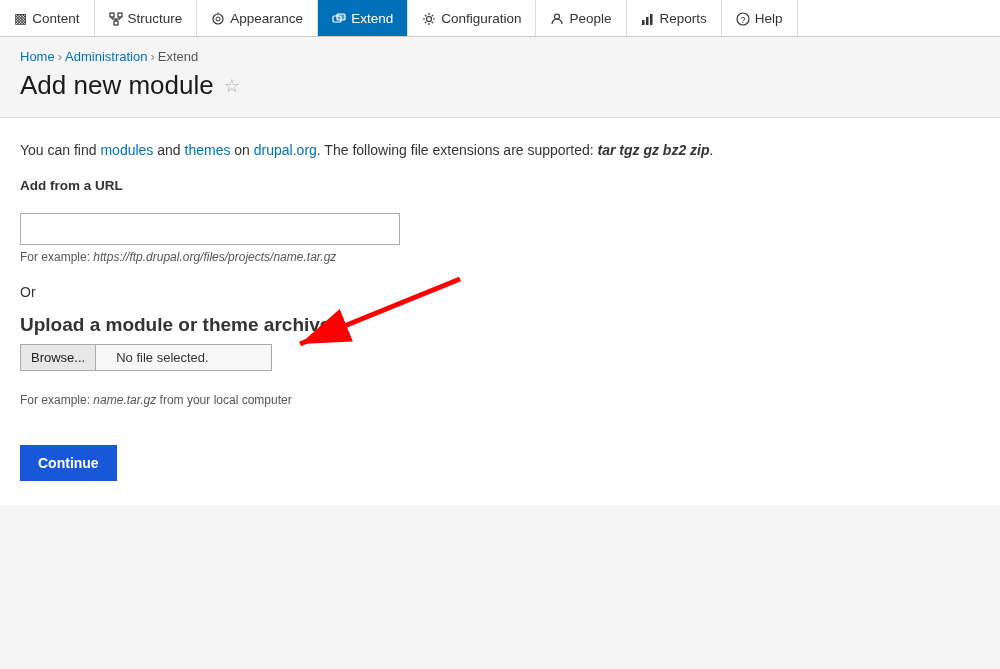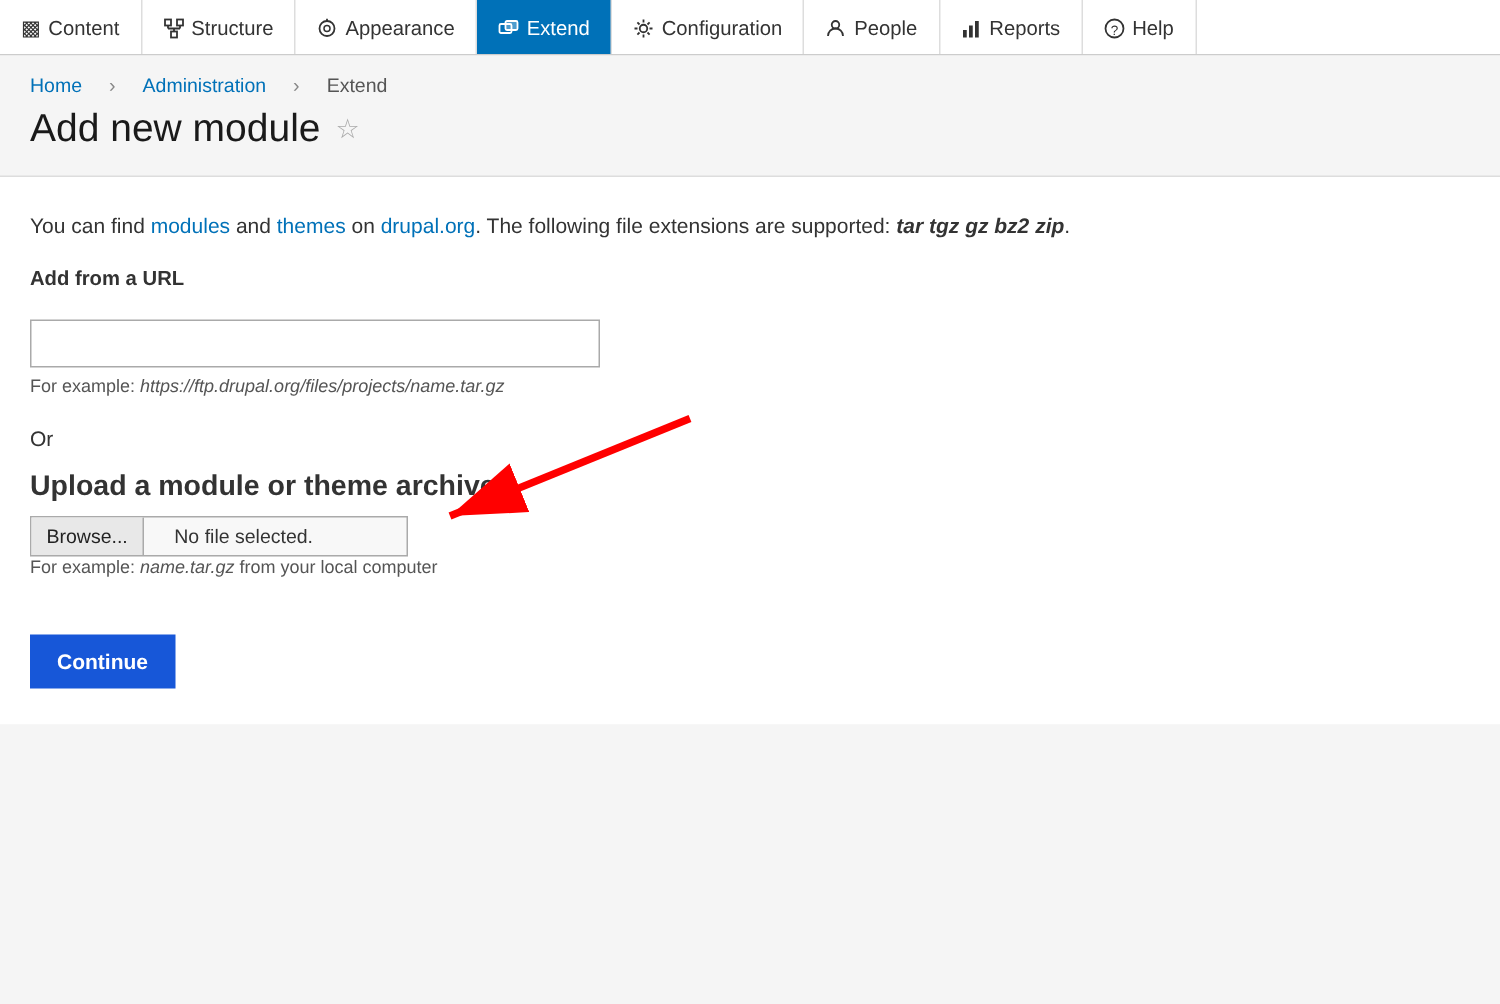--- a/index.html
+++ b/index.html
@@ -35,21 +35,21 @@
     .page-header {
       background: #f5f5f5;
       padding: 12px 20px 16px 20px;
       border-bottom: 1px solid #ddd;
     }
     .breadcrumb {
       font-size: 13px;
       color: #555;
       display: flex;
       align-items: center;
-      gap: 18px;
+      gap: 3px;
       margin-bottom: 6px;
     }
     .breadcrumb a {
       color: #0071b8;
       text-decoration: none;
     }
     .breadcrumb-sep { color: #888; }
     .page-title-area {
       display: flex;
       align-items: center;
@@ -295,21 +295,21 @@
         <line x1="220" y1="10" x2="60" y2="75" stroke="red" stroke-width="5" marker-end="url(#arrowhead)"></line>
       </svg>
 
       
       <div class="file-input-wrapper">
         <button class="browse-btn">Browse...</button>
         <span class="no-file-text">No file selected.</span>
       </div>
     </div>
 
-    <div class="form-hint" style="margin-top:0;">
+    <div class="form-hint" style="margin-top:22px;">
       <span>For example: </span><span style="font-style:italic;">name.tar.gz</span><span> from your local computer</span>
     </div>
   </div>
 
   
   <button class="continue-btn">Continue</button>
 
 </div>
 
 </body></html>

